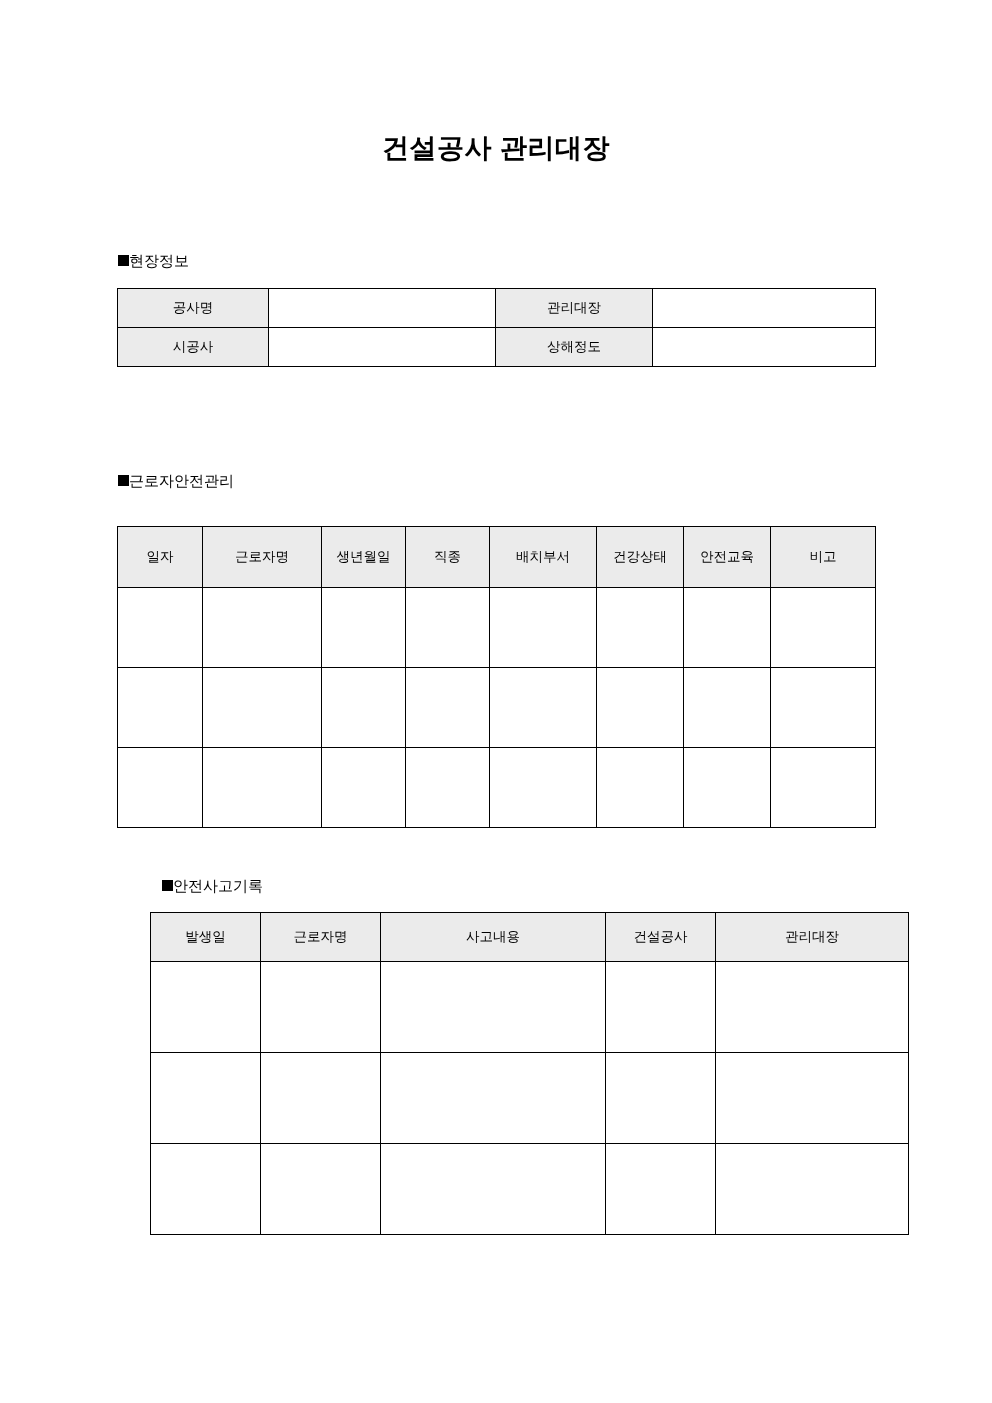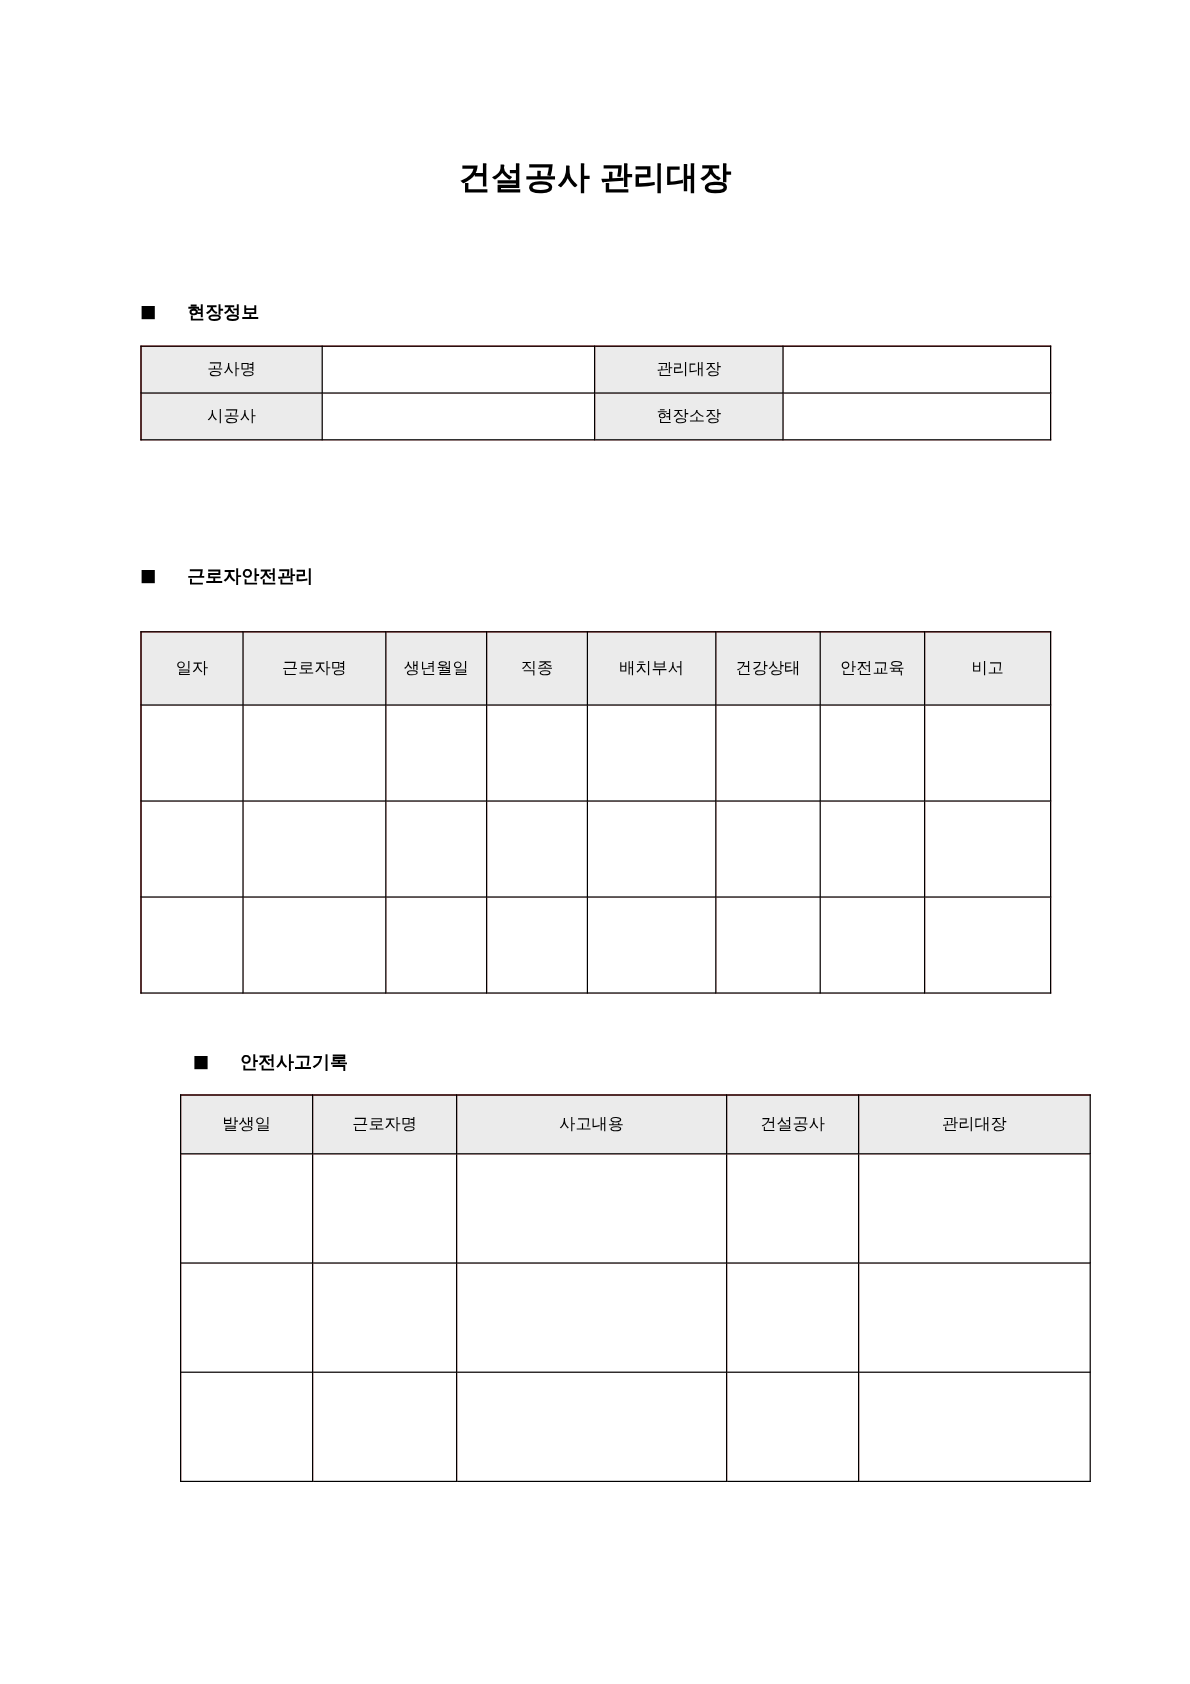--- a/index.html
+++ b/index.html
@@ -38,44 +38,44 @@
     line-height: 1.15;
     white-space: pre;
   }
 
   
   .section-head {
     position: absolute;
     left: 118px;
     display: flex;
     align-items: center;
-    gap: 27px;
+    gap: 0;
     font-size: 15px;
-    font-weight: bold;
+    font-weight: normal;
     line-height: 1;
   }
   .bullet-square {
     display: inline-block;
     width: 11px;
     height: 11px;
     background: #000000;
     flex: none;
   }
   #sec-site   { top: 253px; }
   #sec-worker { top: 473px; text-align: right; }
   #sec-acc    { top: 878px; margin-left: 44px; }
 
   
   table.grid {
     position: absolute;
     left: 117px;
     border-collapse: collapse;
     table-layout: fixed;
     width: 758px;
-    background: #b91c1c;
+    background: #404040;
   }
   table.grid td,
   table.grid th {
     border: 1px solid #000000;
     font-size: 13.5px;
     font-weight: normal;
     text-align: center;
     vertical-align: middle;
     padding: 0;
     background: #ffffff;
@@ -122,21 +122,21 @@
     <tbody>
       <tr>
         <td class="hdr-cell">공사명</td>
         <td></td>
         <td class="hdr-cell">관리대장</td>
         <td></td>
       </tr>
       <tr>
         <td class="hdr-cell">시공사</td>
         <td></td>
-        <td class="hdr-cell">현장소장</td>
+        <td class="hdr-cell">상해정도</td>
         <td></td>
       </tr>
     </tbody>
   </table>
 
   <div class="section-head" id="sec-worker">
     <span class="bullet-square"></span>
     <span>근로자안전관리</span>
   </div>
 

